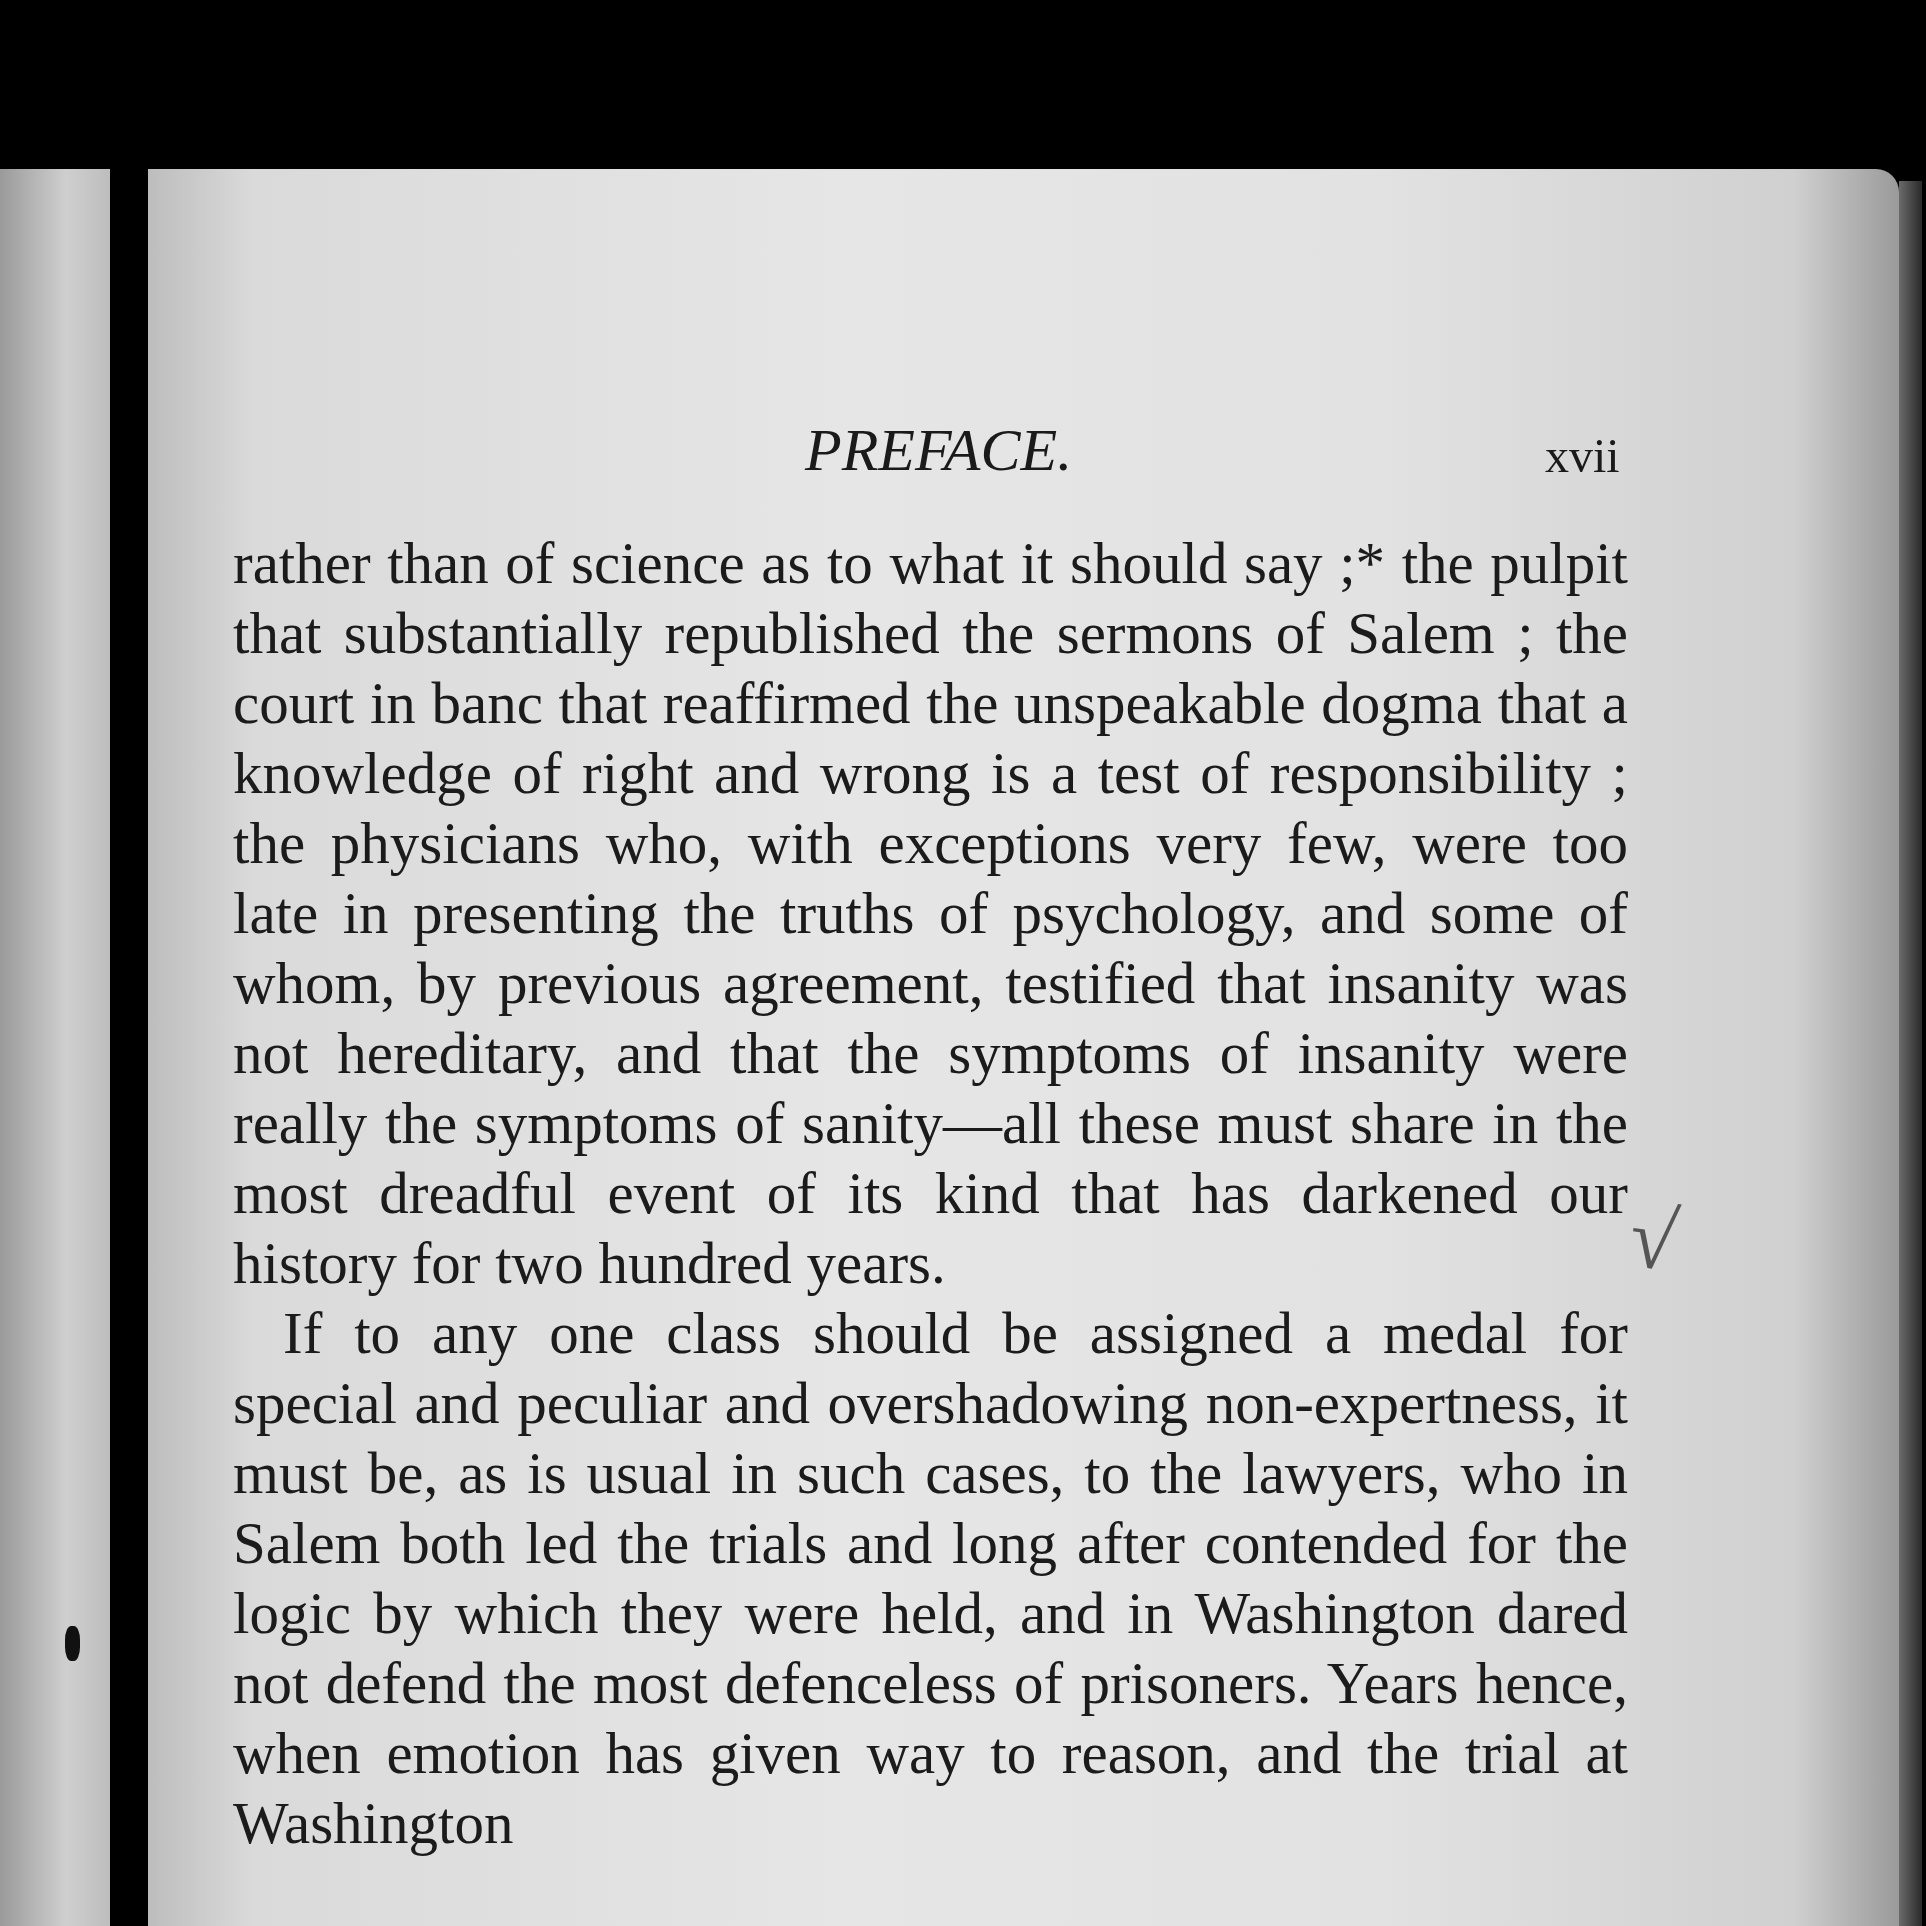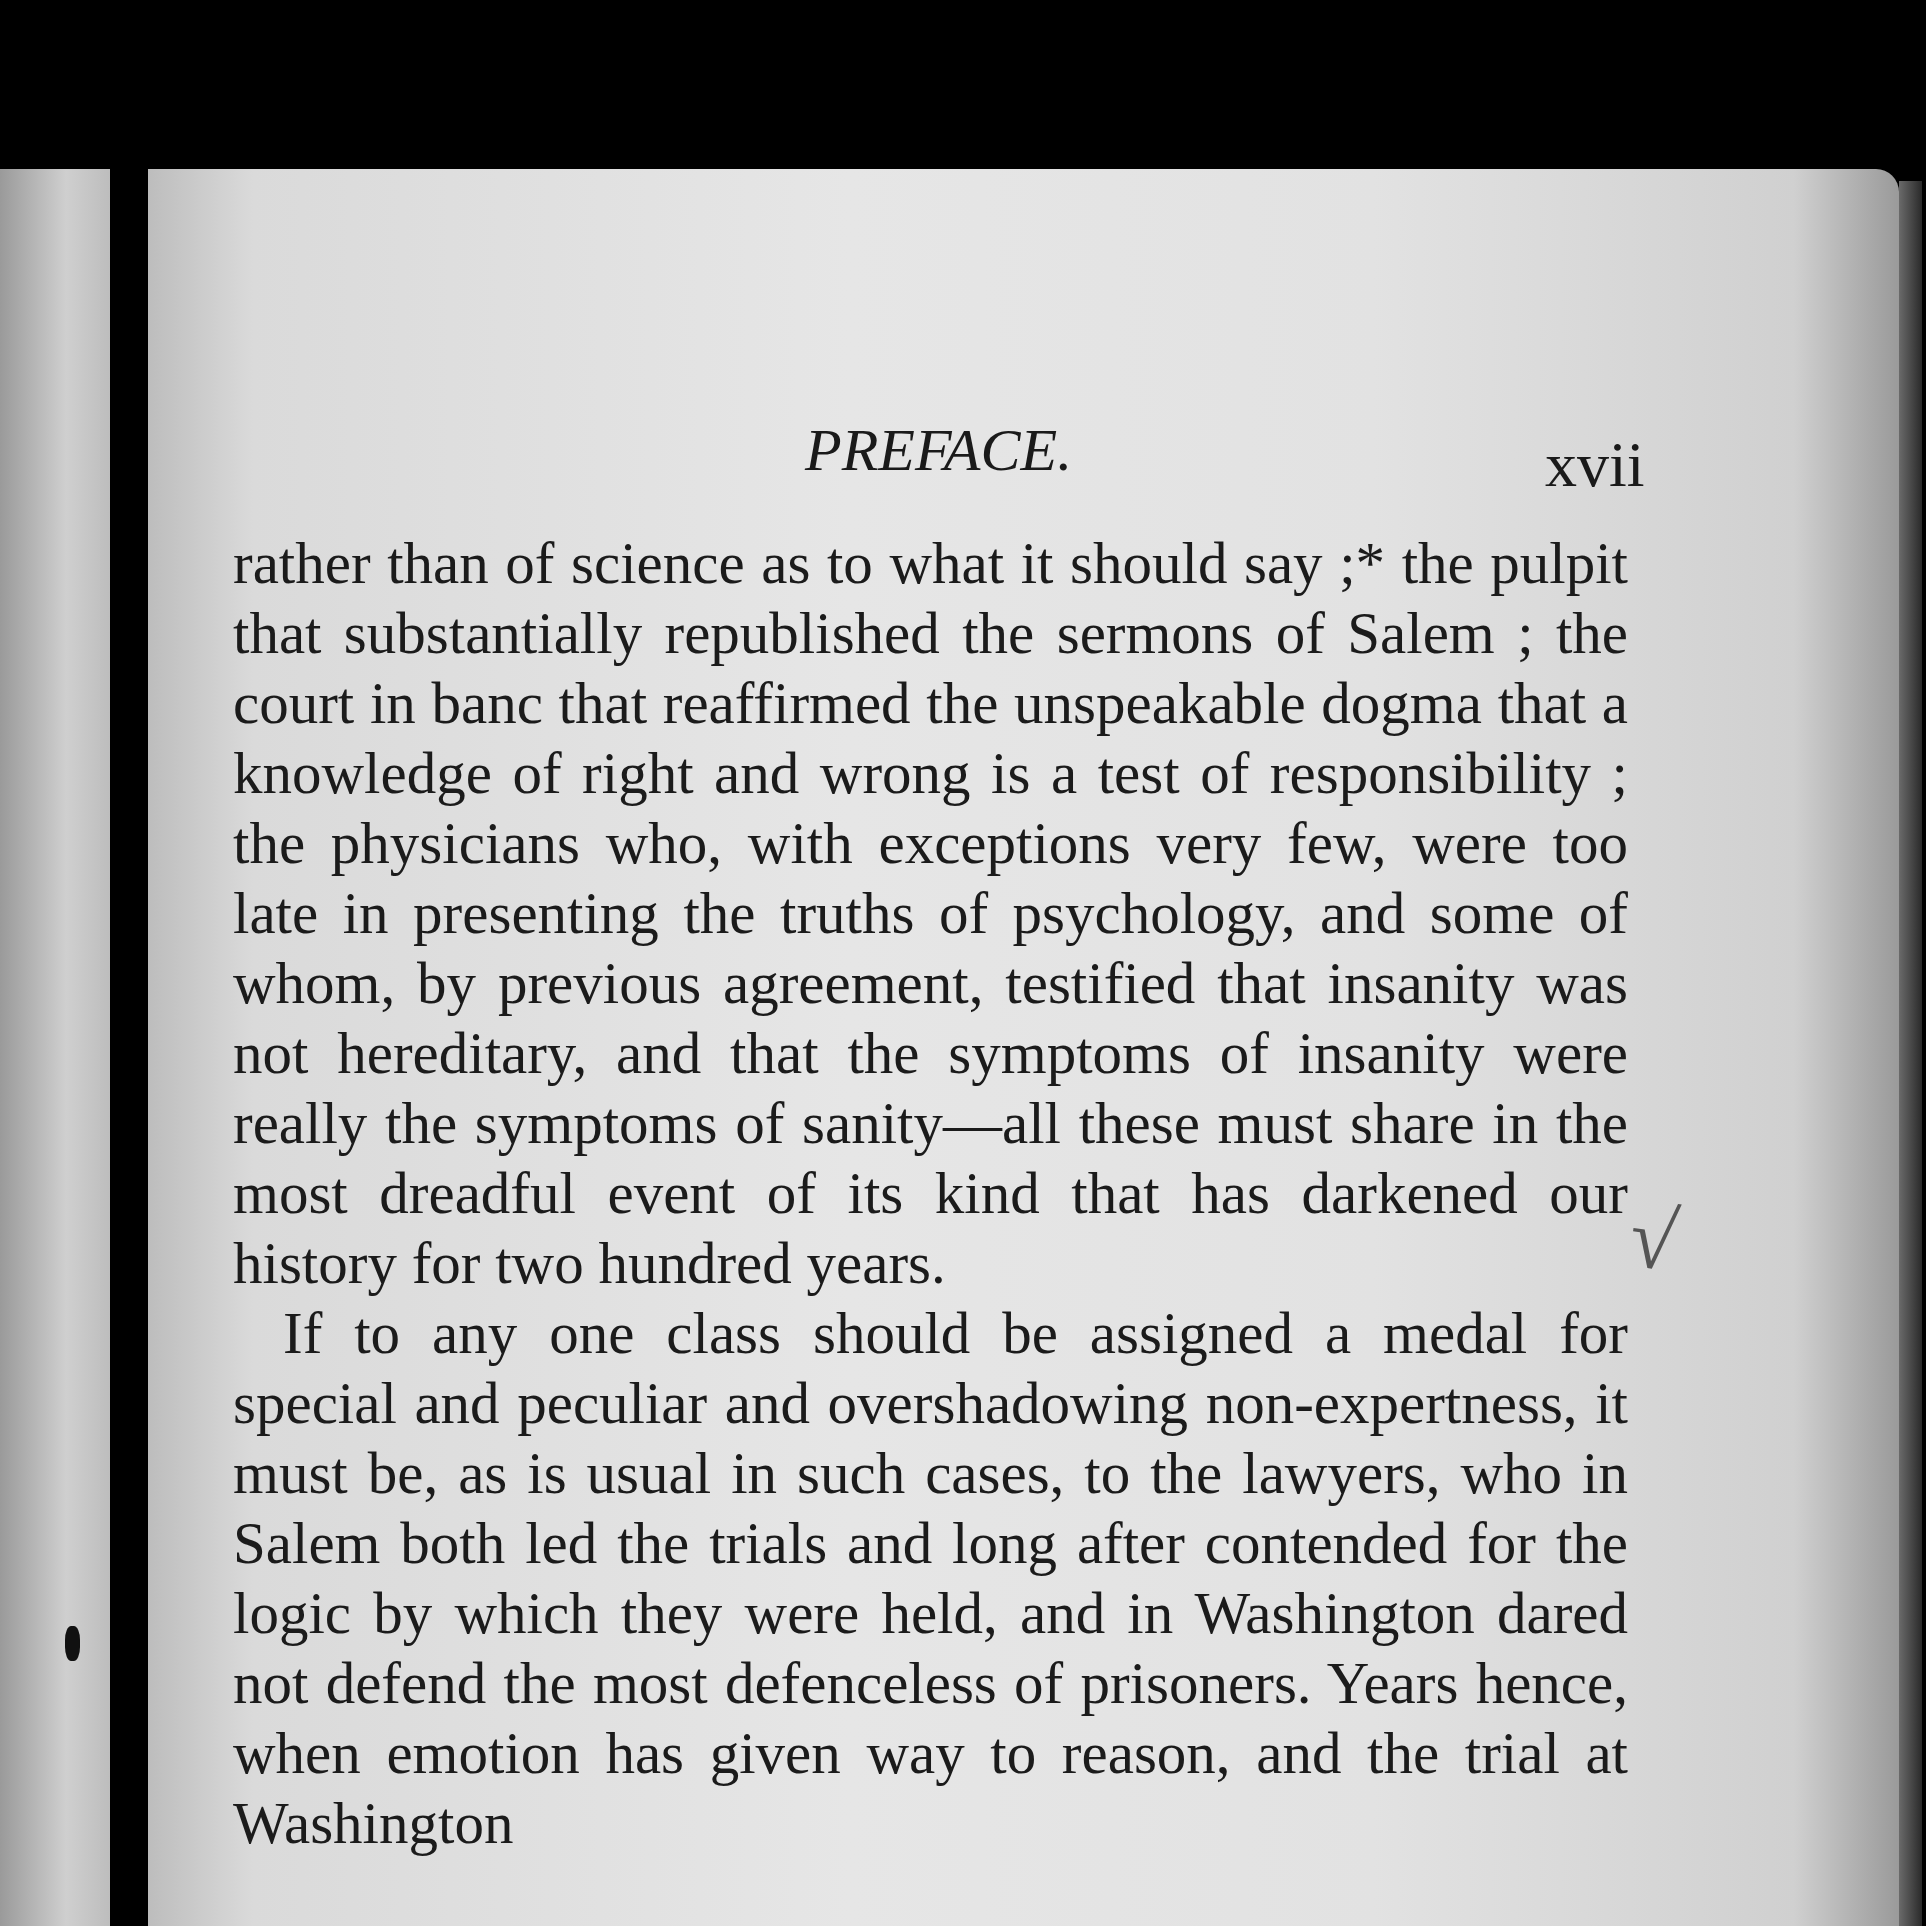--- a/index.html
+++ b/index.html
@@ -17,21 +17,21 @@
     border-top-right-radius:23px;
   }
   .page-edge {
     position:absolute; left:1899px; top:181px; width:23px; height:2793px;
     background:linear-gradient(90deg,#6a6a6a,#2a2a2a);
   }
   .running-head {
     position:absolute; left:805px; top:416px; font-style:italic; font-size:60px; color:#1a1a1a;
   }
   .folio {
-    position:absolute; left:1545px; top:428px; font-size:64px; color:#1a1a1a;
+    position:absolute; left:1545px; top:428px; font-size:48px; color:#1a1a1a;
   }
   .body-text {
     position:absolute; left:233px; top:528px; width:1395px;
     font-size:59px; line-height:70px; color:#1b1b1b; text-align:justify;
   }
   .body-text p { margin:0; }
   .body-text p.indent { text-indent:50px;font-family:Liberation Serif, serif; }
   .pencil-mark {
     position:absolute; left:1630px; top:1190px; font-size:85px; color:#555; transform:rotate(8deg);
   }

